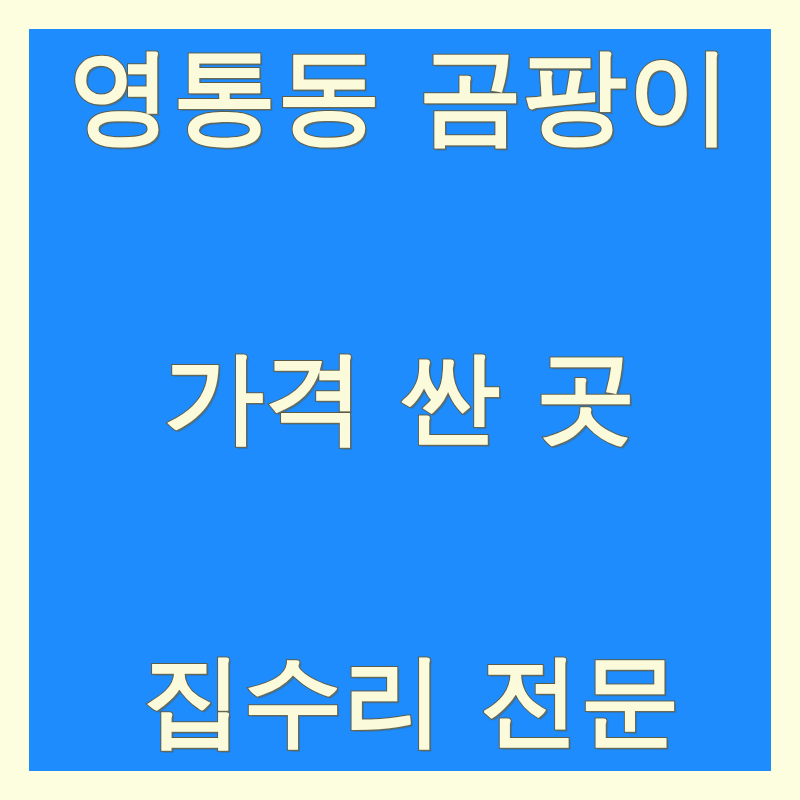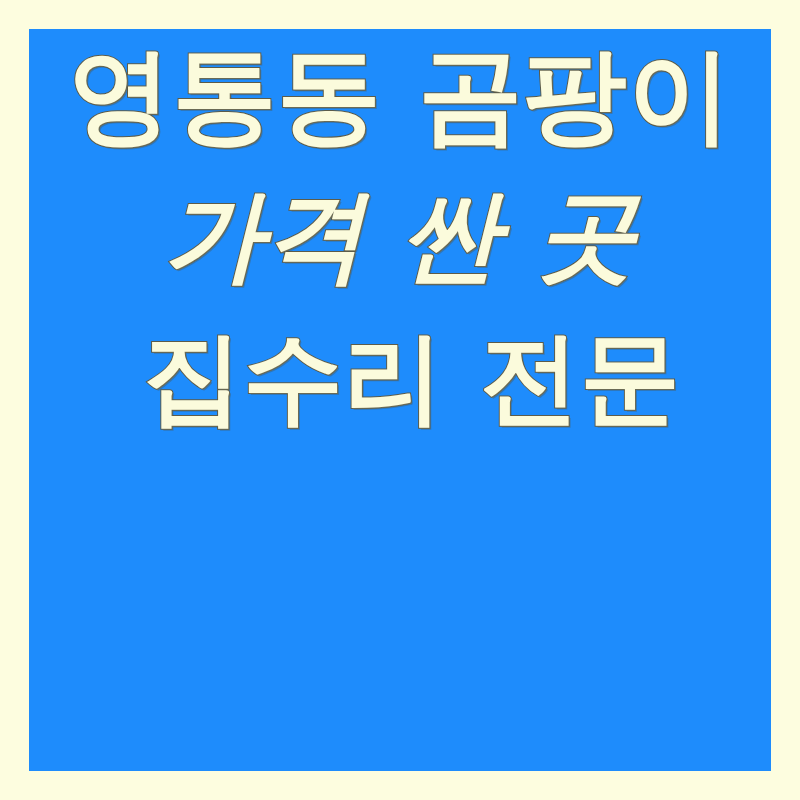--- a/index.html
+++ b/index.html
@@ -33,21 +33,21 @@
 
   #headline-block {
     position: absolute;
     left: 0;
     top: 0;
     width: 742px;
     height: 742px;
     display: flex;
     flex-direction: column;
     align-items: center;
-    justify-content: flex-start;
+    justify-content: space-between;
     gap: 0px;
   }
 
   .headline-line {
     display: block;
     width: 100%;
     text-align: center;
     color: #fbfbdc;
     font-family: "DejaVu Sans", "Liberation Sans", sans-serif;
     font-weight: 700;
@@ -62,21 +62,20 @@
 
   #headline-line-1 {
     font-size: 104px;
     line-height: 1.35;
     margin-top: -4px;
   }
 
   #headline-line-2 {
     font-size: 100px;
     line-height: 1.42;
-    font-style: italic;
   }
 
   #headline-line-3 {
     font-size: 100px;
     line-height: 1.42;
     padding-left: 23px;
   }
 </style>
 </head>
 <body>

